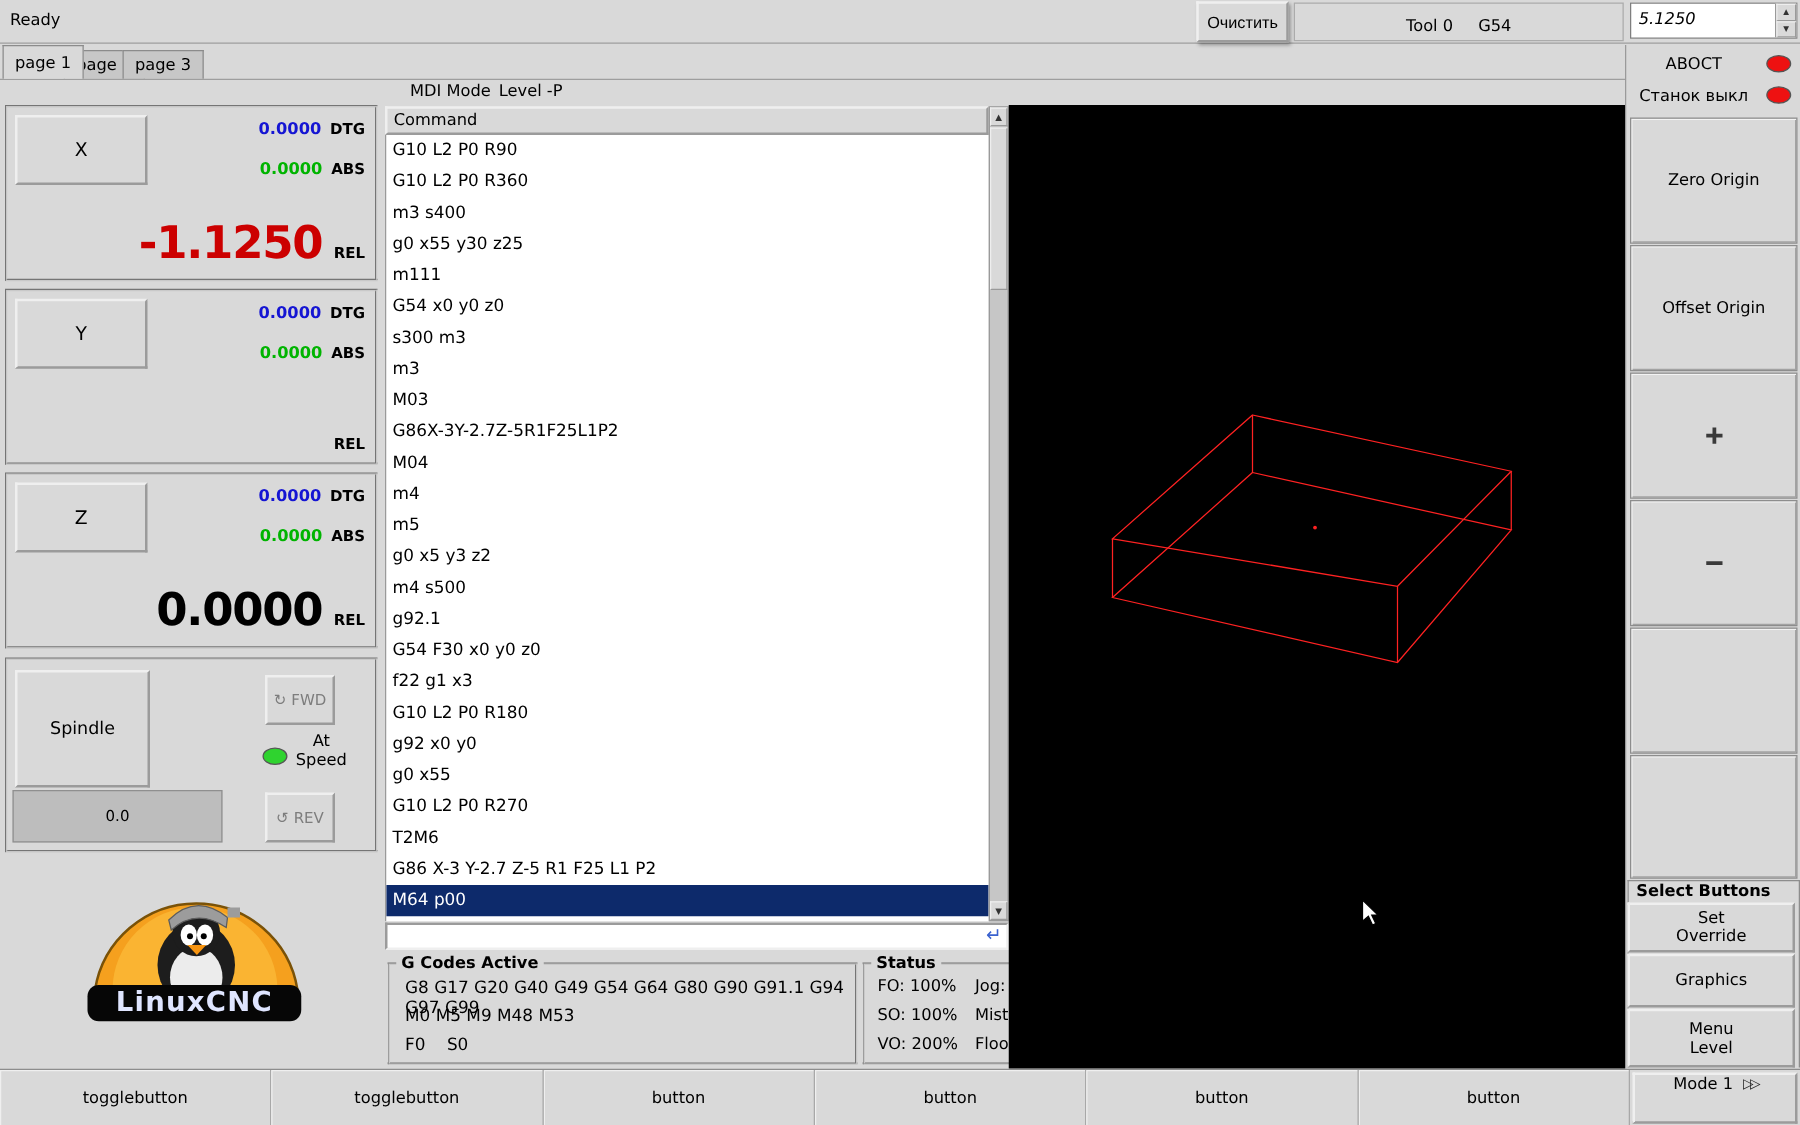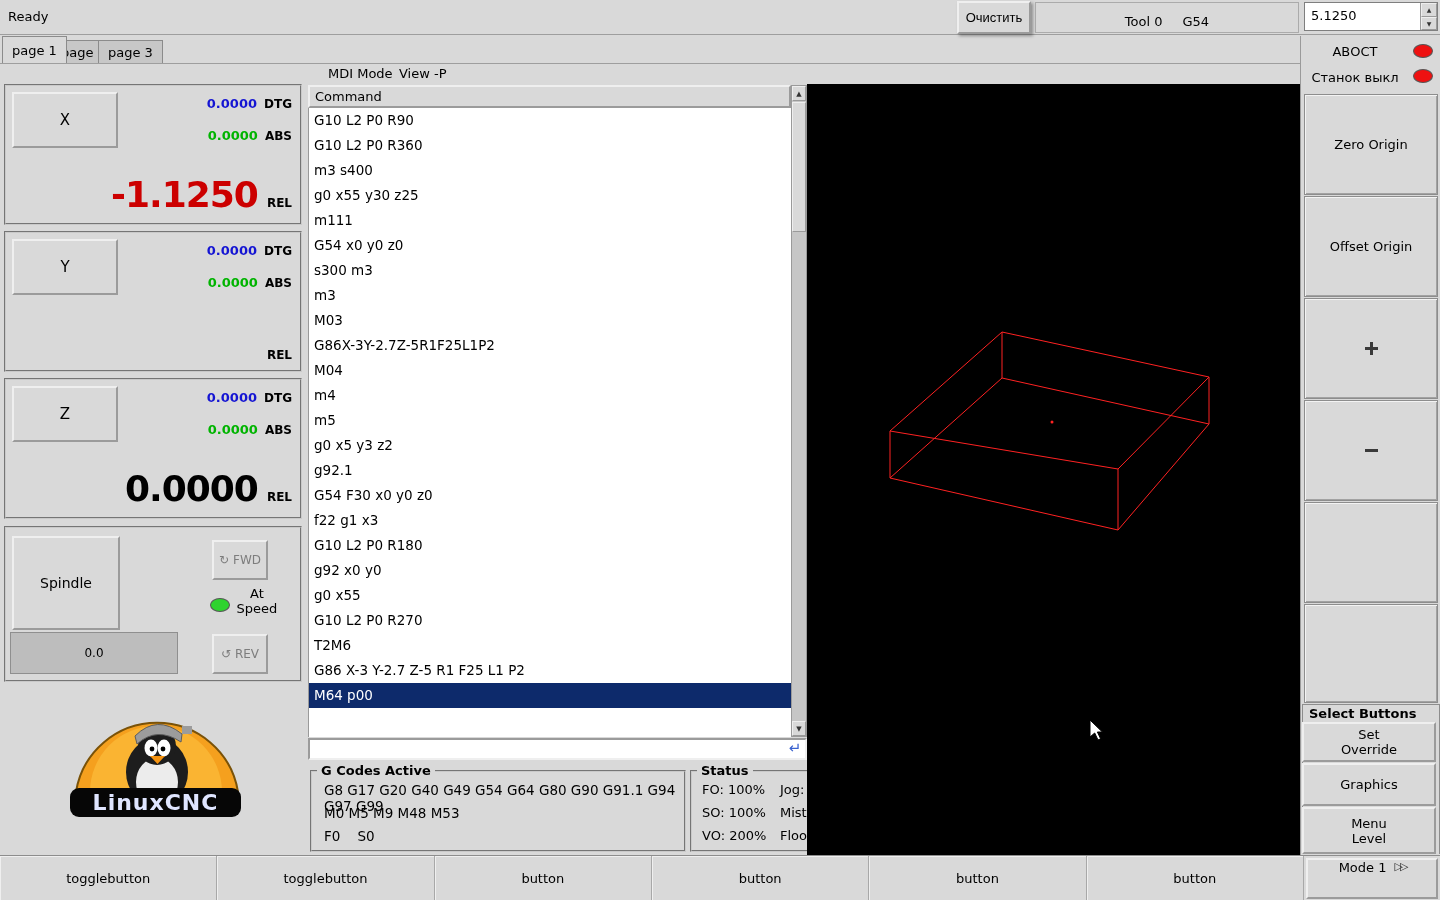--- a/index.html
+++ b/index.html
@@ -15,21 +15,21 @@
   .pre { white-space:pre-line; text-align:center; }
 
   
   .topbar { position:absolute; left:0; top:0; width:1440px; height:35px; background:#d9d9d9; border-bottom:1px solid #9e9e9e; }
   .status-text { position:absolute; left:8px; top:0; line-height:34px; }
   .clear-btn { position:absolute; left:957px; top:1px; width:74px; height:33px; font-size:13px;
     background:#d9d9d9; border:2px outset #efefef; box-shadow:2px 2px 3px rgba(0,0,0,0.35); cursor:default; }
   .tool-frame { position:absolute; left:1035px; top:2px; width:264px; height:31px; border:1px solid #ababab;
     display:flex; align-items:center; justify-content:center; gap:20px; padding-top:8px; }
   .spinbox { position:absolute; left:1304px; top:2px; width:134px; height:29px; background:#fff; border:1px solid #7f7f7f; display:flex; }
-  .spin-val { flex:1; padding:5px 0 0 6px; font-size:13px; }
+  .spin-val { flex:1; padding:5px 0 0 6px; font-size:13px;font-style:italic; }
   .spin-btns { width:17px; display:flex; flex-direction:column; background:#d9d9d9; border-left:1px solid #9a9a9a; }
   .spin-btn { flex:1; font-size:6px; display:flex; align-items:center; justify-content:center; border:1px outset #eee; color:#333; }
 
   
   .tab { position:absolute; background:#c7c7c7; border:1px solid #8b8b8b; border-bottom:none;
     padding:0 9px; font-size:13px; display:flex; align-items:center; }
   .tab.active { background:#d9d9d9; z-index:2; }
 
   
   .lframe { position:absolute; left:4px; width:298px; background:#d9d9d9; border:2px groove #c9c9c9; }
@@ -200,21 +200,21 @@
       <circle cx="105" cy="59" r="2.4" fill="#000"></circle>
       <polygon points="92,66 107,66 99.5,74" fill="#f79410"></polygon>
       <path d="M77,46 Q99,24 124,44 L123,52 Q99,36 79,54 Z" fill="#9c9c9c" stroke="#5c5c5c" stroke-width="1"></path>
       <rect x="124" y="36" width="10" height="8" fill="#9c9c9c"></rect>
       <rect x="12" y="98" width="171" height="29" rx="9" fill="#060606"></rect>
     </svg>
     <div class="logo-banner-text" style="top:100px;">LinuxCNC</div>
   </div>
 
   <div class="menu-item" style="left:312px;">MDI Mode</div>
-  <div class="menu-item" style="left:383px;">View -P</div>
+  <div class="menu-item" style="left:383px;">Level -P</div>
 
   <div class="cmd-header">Command</div>
   <div class="cmd-list">
 
       <div class="cmd-row"><span>G10 L2 P0 R90</span></div>
 
       <div class="cmd-row"><span>G10 L2 P0 R360</span></div>
 
       <div class="cmd-row"><span>m3 s400</span></div>
 
@@ -233,20 +233,21 @@
       <div class="cmd-row"><span>G86X-3Y-2.7Z-5R1F25L1P2</span></div>
 
       <div class="cmd-row"><span>M04</span></div>
 
       <div class="cmd-row"><span>m4</span></div>
 
       <div class="cmd-row"><span>m5</span></div>
 
       <div class="cmd-row"><span>g0 x5 y3 z2</span></div>
 
+      <div class="cmd-row"><span>m4 s500</span></div>
 
       <div class="cmd-row"><span>g92.1</span></div>
 
       <div class="cmd-row"><span>G54 F30 x0 y0 z0</span></div>
 
       <div class="cmd-row"><span>f22 g1 x3</span></div>
 
       <div class="cmd-row"><span>G10 L2 P0 R180</span></div>
 
       <div class="cmd-row"><span>g92 x0 y0</span></div>

